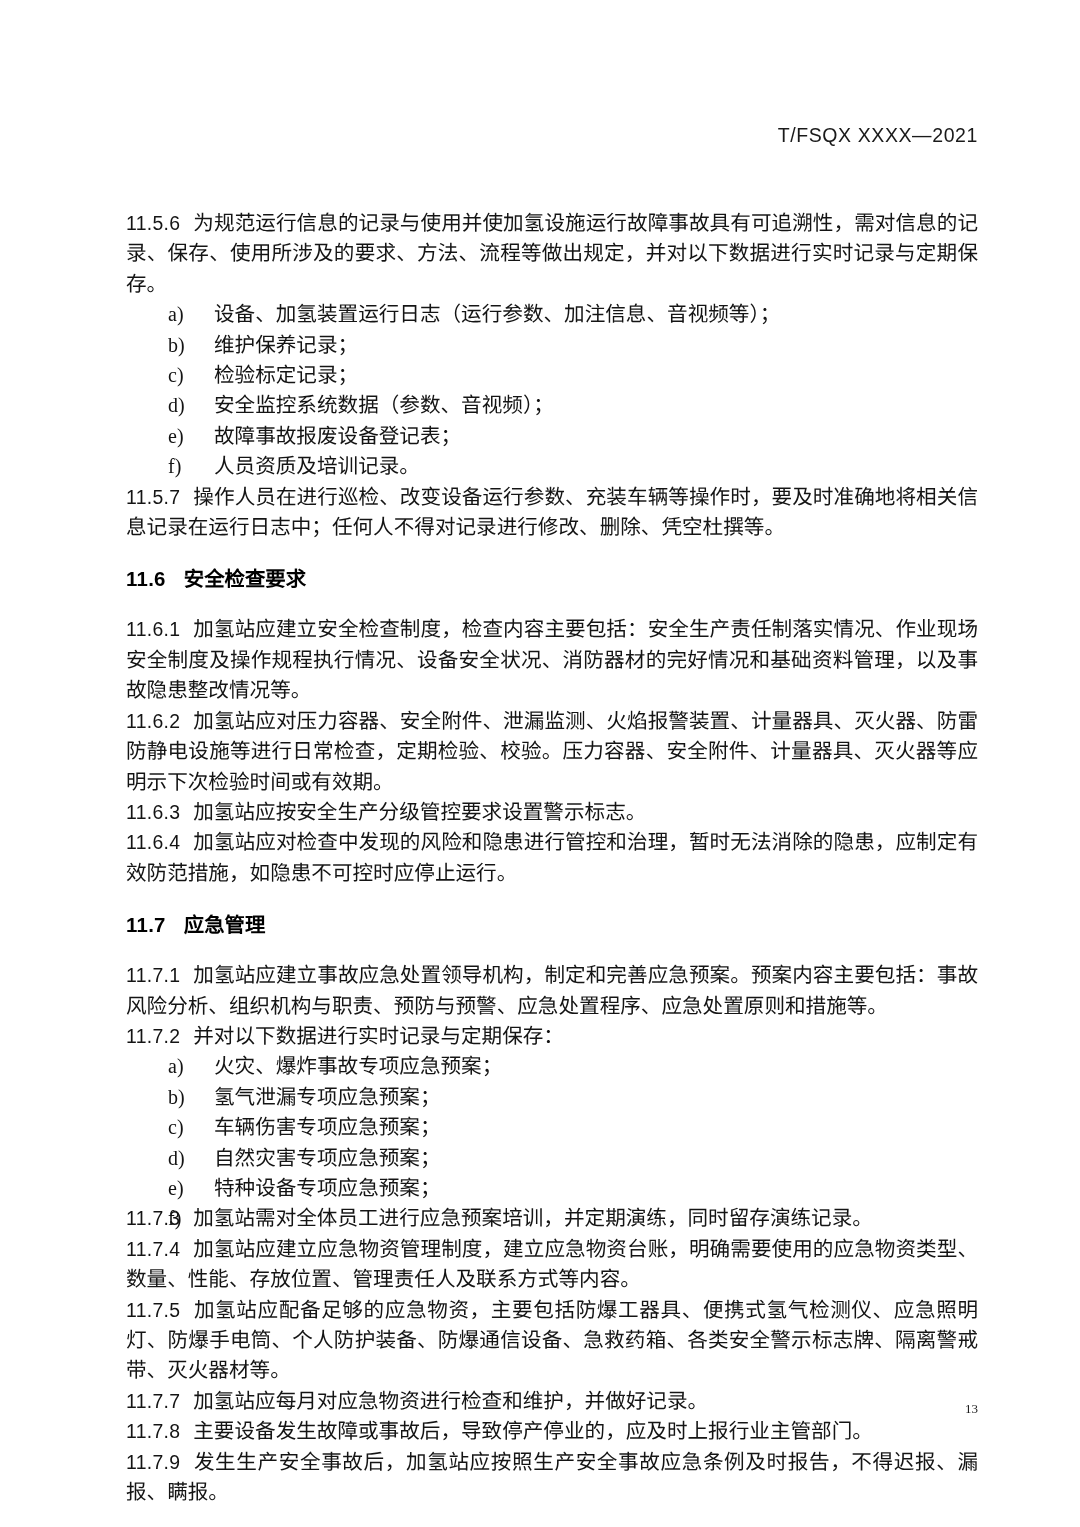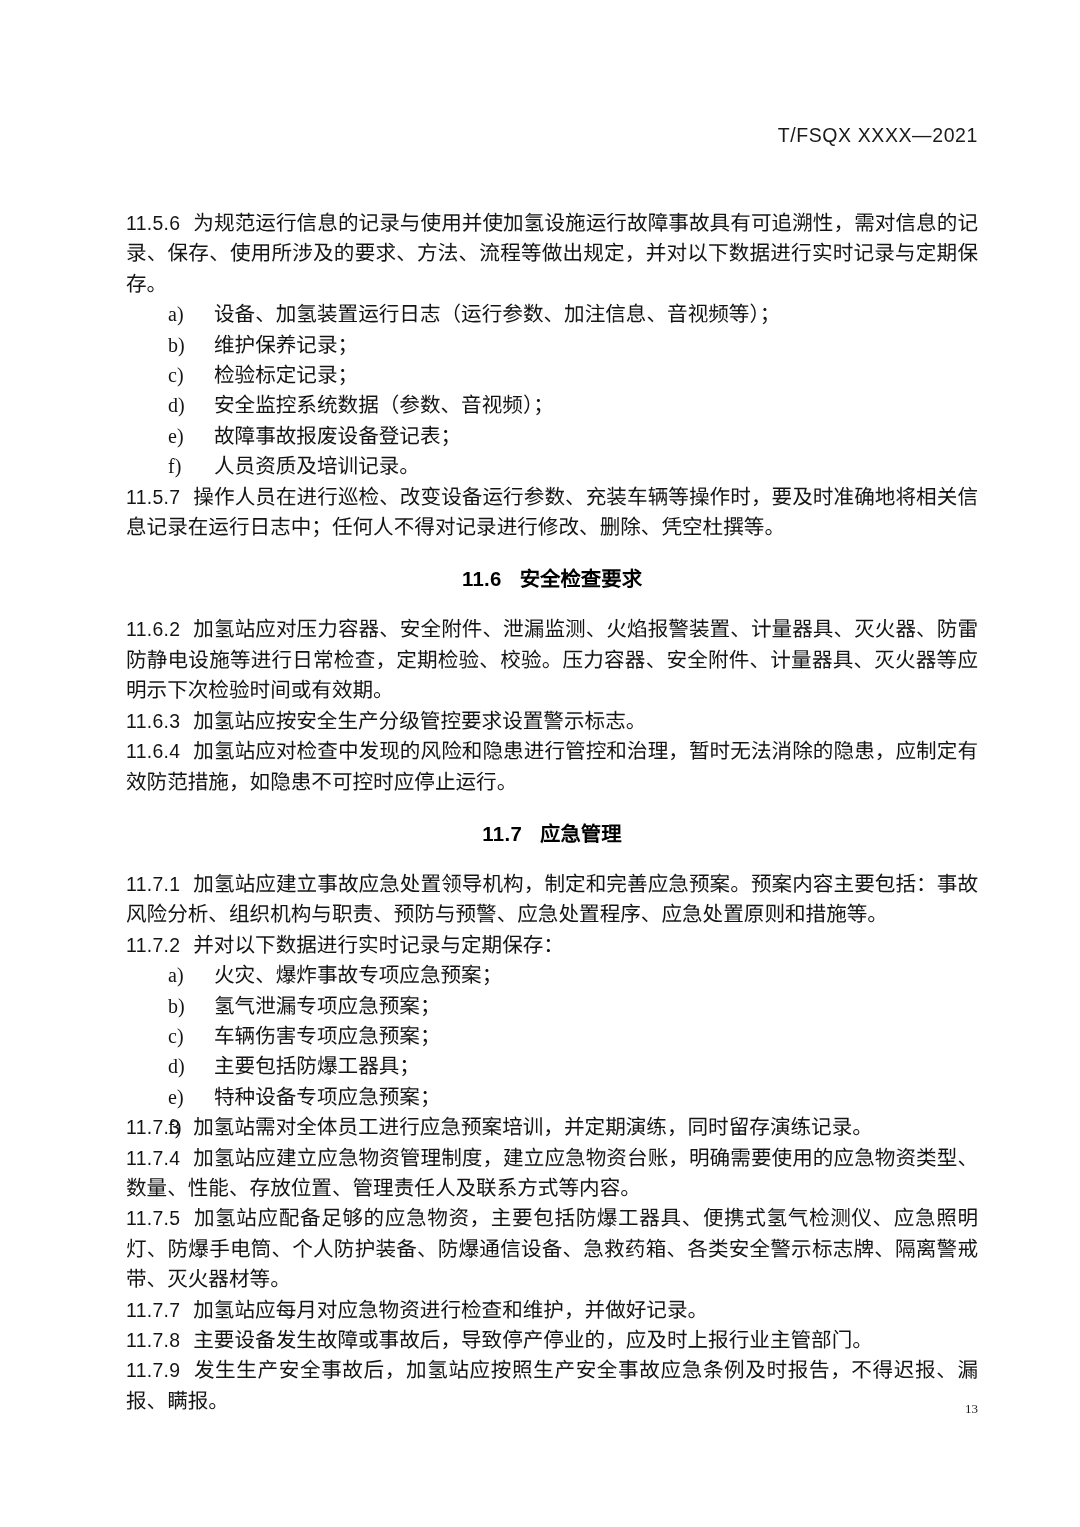--- a/index.html
+++ b/index.html
@@ -68,21 +68,21 @@
     color: #000000;
     margin: 0;
   }
   .heading .h-num {
     letter-spacing: 0.3px;
   }
   .heading .h-gap {
     display: inline-block;
     width: 18px;
   }
-  .heading.lvl2 { margin-top: 22px; margin-bottom: 20px; text-align: center; }
+  .heading.lvl2 { margin-top: 22px; margin-bottom: 20px; }
 
   
   .list {
     list-style: none;
     margin: 0;
     padding: 0;
   }
   .list .li {
     font-size: 20.6px;
     line-height: 30.4px;
@@ -148,20 +148,23 @@
 
     <p class="clause">
       <span class="num">11.5.7</span><span class="gap"></span><span>操作人员在进行巡检、改变设备运行参数、充装车辆等操作时，要及时准确地将相关信息记录在运行日志中；任何人不得对记录进行修改、删除、凭空杜撰等。</span>
     </p>
 
     <h2 class="heading lvl2">
       <span class="h-num">11.6</span><span class="h-gap"></span><span>安全检查要求</span>
     </h2>
 
     <p class="clause">
+      <span class="num">11.6.1</span><span class="gap"></span><span>加氢站应建立安全检查制度，检查内容主要包括：安全生产责任制落实情况、作业现场安全制度及操作规程执行情况、设备安全状况、消防器材的完好情况和基础资料管理，以及事故隐患整改情况等。</span>
+    </p>
+    <p class="clause">
       <span class="num">11.6.2</span><span class="gap"></span><span>加氢站应对压力容器、安全附件、泄漏监测、火焰报警装置、计量器具、灭火器、防雷防静电设施等进行日常检查，定期检验、校验。压力容器、安全附件、计量器具、灭火器等应明示下次检验时间或有效期。</span>
     </p>
     <p class="clause">
       <span class="num">11.6.3</span><span class="gap"></span><span>加氢站应按安全生产分级管控要求设置警示标志。</span>
     </p>
     <p class="clause">
       <span class="num">11.6.4</span><span class="gap"></span><span>加氢站应对检查中发现的风险和隐患进行管控和治理，暂时无法消除的隐患，应制定有效防范措施，如隐患不可控时应停止运行。</span>
     </p>
 
     <h2 class="heading lvl2">
@@ -179,21 +182,21 @@
       <div class="li">
         <span class="marker">a)</span><span class="li-text">火灾、爆炸事故专项应急预案；</span>
       </div>
       <div class="li">
         <span class="marker">b)</span><span class="li-text">氢气泄漏专项应急预案；</span>
       </div>
       <div class="li">
         <span class="marker">c)</span><span class="li-text">车辆伤害专项应急预案；</span>
       </div>
       <div class="li">
-        <span class="marker">d)</span><span class="li-text">主要包括防爆工器具；</span>
+        <span class="marker">d)</span><span class="li-text">自然灾害专项应急预案；</span>
       </div>
       <div class="li">
         <span class="marker">e)</span><span class="li-text">特种设备专项应急预案；</span>
       </div>
       <div class="li">
         <span class="marker">f)</span>
       </div>
     </div>
 
     <p class="clause">

